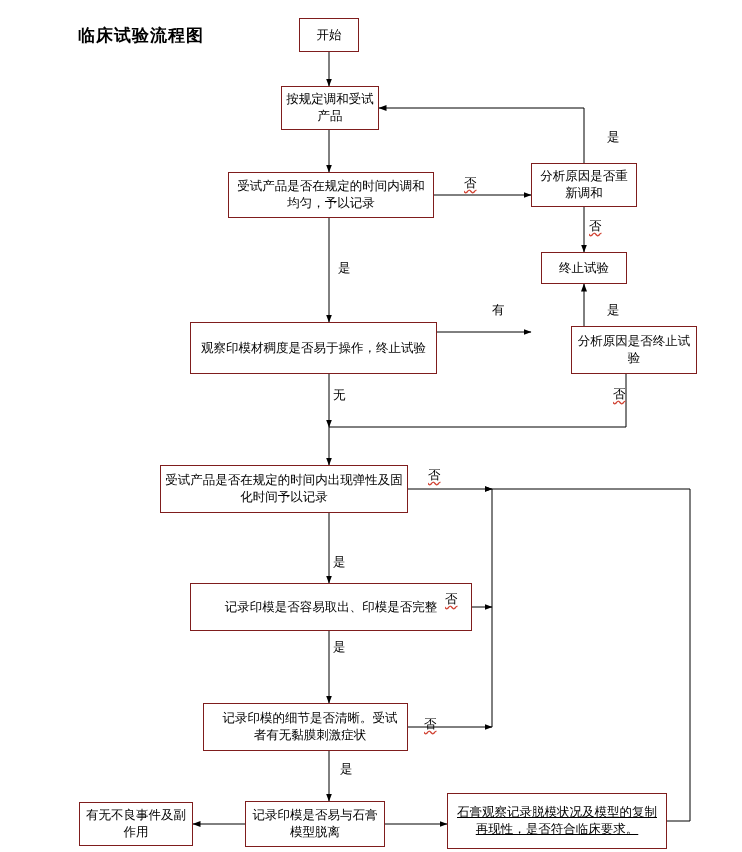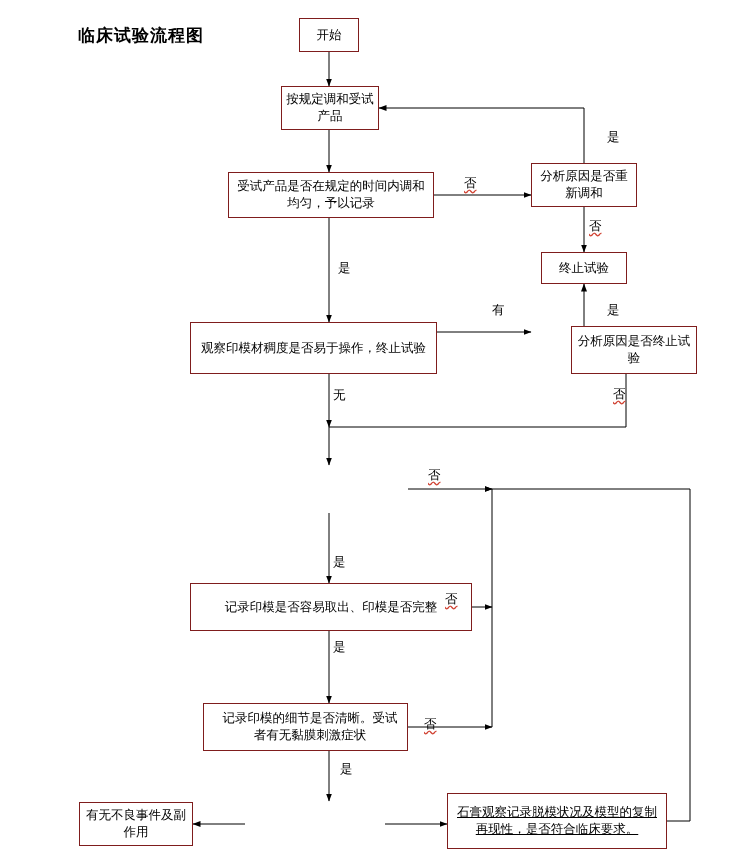--- a/index.html
+++ b/index.html
@@ -139,25 +139,31 @@
     </div>
     <div class="node" style="left: 531px; top: 163px; width: 106px; height: 44px;">
       <span>分析原因是否重新调和</span>
     </div>
     <div class="node" style="left: 190px; top: 322px; width: 247px; height: 52px;">
       <span>观察印模材稠度是否易于操作，终止试验</span>
     </div>
     <div class="node" style="left: 531px; top: 326px; width: 126px; height: 48px; margin-left: 40px;">
       <span>分析原因是否终止试验</span>
     </div>
+    <div class="node" style="left: 160px; top: 465px; width: 248px; height: 48px;">
+      <span>受试产品是否在规定的时间内出现弹性及固化时间予以记录</span>
+    </div>
     <div class="node" style="left: 190px; top: 583px; width: 282px; height: 48px;">
       <span>记录印模是否容易取出、印模是否完整</span>
     </div>
     <div class="node" style="left: 203px; top: 703px; width: 205px; height: 48px; padding-left: 13px;">
       <span>记录印模的细节是否清晰。受试者有无黏膜刺激症状</span>
+    </div>
+    <div class="node" style="left: 245px; top: 801px; width: 140px; height: 46px;">
+      <span>记录印模是否易与石膏模型脱离</span>
     </div>
     <div class="node" style="left: 79px; top: 802px; width: 114px; height: 44px; justify-content: center;">
       <span>有无不良事件及副作用</span>
     </div>
     <div class="node" style="left: 447px; top: 793px; width: 220px; height: 56px; text-decoration: underline;">
       <span>石膏观察记录脱模状况及模型的复制再现性，是否符合临床要求。</span>
     </div>
     <div class="lbl wavy" style="left: 464px; top: 176px;">否</div>
     <div class="lbl" style="left: 607px; top: 130px;">是</div>
     <div class="lbl wavy" style="left: 589px; top: 219px;">否</div>

